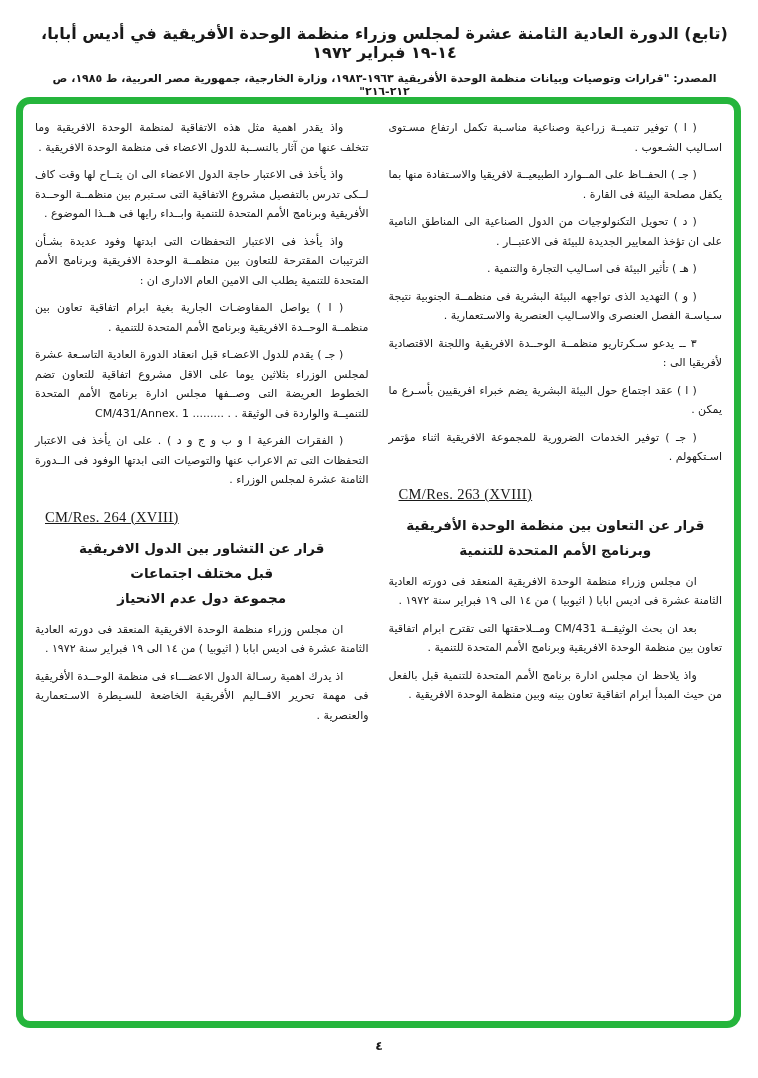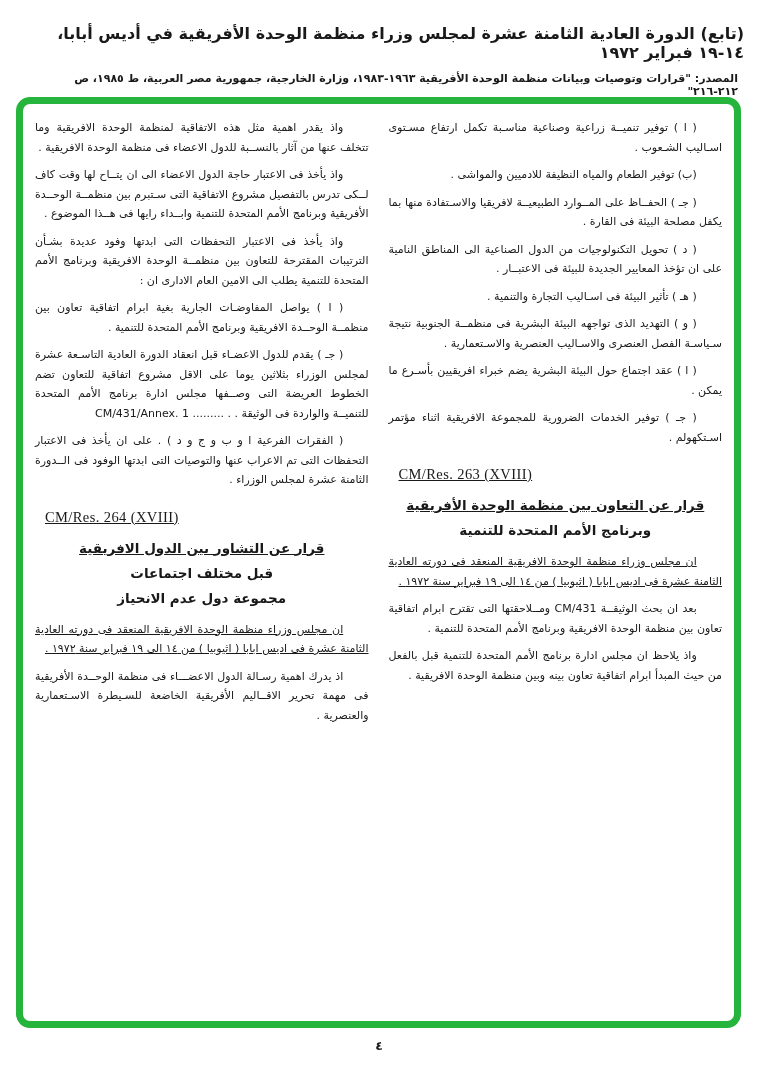--- a/index.html
+++ b/index.html
@@ -9,21 +9,21 @@
     font-family: "DejaVu Sans", sans-serif;
     color: #191919;
     position: relative;
     overflow: hidden;
   }
   .page { position: absolute; inset: 0; }
 
   
   .header {
     position: absolute; top: 24px; left: 0; right: 0;
-    direction: rtl; margin-left: 11px;
+    text-align: center; direction: rtl; margin-left: 11px;
   }
   .header-line1 {
     font-size: 16px; font-weight: 700; letter-spacing: 0;
     padding: 0 14px;
   }
   .header-line2 {
     font-size: 11px; font-weight: 700; margin-top: 10px;
     padding: 0 20px;
   }
 
@@ -63,21 +63,21 @@
     white-space: nowrap;
     text-decoration: underline;
   }
   .para.heading {
     font-weight: 700; text-align: center; text-indent: 0;
     font-size: 13.5px; line-height: 20px;
     margin-top: 10px;
   }
   .para.heading + .para.heading { margin-top: 5px; }
   .para.heading + .para.body,
-  .para.code + .para.heading { margin-top: 12px; text-decoration: underline; }
+  .para.code + .para.heading { margin-top: 12px; }
 
   
   .page-number {
     position: absolute; top: 1038px; left: 0; right: 0;
     text-align: center; font-size: 12.5px; font-weight: 700;
   }
 </style>
 </head>
 <body>
 
@@ -85,25 +85,25 @@
 
   <div class="header">
     <div class="header-line1">(تابع) الدورة العادية الثامنة عشرة لمجلس وزراء منظمة الوحدة الأفريقية في أديس أبابا، ١٤-١٩ فبراير ١٩٧٢</div>
     <div class="header-line2">المصدر: "قرارات وتوصيات وبيانات منظمة الوحدة الأفريقية ١٩٦٣-١٩٨٣، وزارة الخارجية، جمهورية مصر العربية، ط ١٩٨٥، ص ٢١٢-٢١٦"</div>
   </div>
 
   <div class="frame" style="border-color: rgb(37, 181, 60);">
     <div class="columns">
       <div class="col">
           <div class="para body">( ا ) توفير تنميــة زراعية وصناعية مناسـبة تكمل ارتفاع مسـتوى اسـاليب الشـعوب .</div>
-          <div class="para body">(ب) توفير الطعام والمياه النظيفة للادميين والمواشى .</div>
           <div class="para body">( جـ ) الحفــاظ على المــوارد الطبيعيــة لافريقيا والاسـتفادة منها بما يكفل مصلحة البيئة فى القارة .</div>
           <div class="para body">( د ) تحويل التكنولوجيات من الدول الصناعية الى المناطق النامية على ان تؤخذ المعايير الجديدة للبيئة فى الاعتبــار .</div>
           <div class="para body">( هـ ) تأثير البيئة فى اسـاليب التجارة والتنمية .</div>
           <div class="para body">( و ) التهديد الذى تواجهه البيئة البشرية فى منظمــة الجنوبية نتيجة سـياسـة الفصل العنصرى والاسـاليب العنصرية والاسـتعمارية .</div>
+          <div class="para body">٣ ــ يدعو سـكرتاريو منظمــة الوحــدة الافريقية واللجنة الاقتصادية لأفريقيا الى :</div>
           <div class="para body">( ا ) عقد اجتماع حول البيئة البشرية يضم خبراء افريقيين بأسـرع ما يمكن .</div>
           <div class="para body">( جـ ) توفير الخدمات الضرورية للمجموعة الافريقية اثناء مؤتمر اسـتكهولم .</div>
           <div class="para code">CM/Res. 263 (XVIII)</div>
           <div class="para heading">قرار عن التعاون بين منظمة الوحدة الأفريقية</div>
           <div class="para heading">وبرنامج الأمم المتحدة للتنمية</div>
           <div class="para body">ان مجلس وزراء منظمة الوحدة الافريقية المنعقد فى دورته العادية الثامنة عشرة فى اديس ابابا ( اثيوبيا ) من ١٤ الى ١٩ فبراير سنة ١٩٧٢ .</div>
           <div class="para body">بعد ان بحث الوثيقــة CM/431 ومــلاحقتها التى تقترح ابرام اتفاقية تعاون بين منظمة الوحدة الافريقية وبرنامج الأمم المتحدة للتنمية .</div>
           <div class="para body">واذ يلاحظ ان مجلس ادارة برنامج الأمم المتحدة للتنمية قبل بالفعل من حيث المبدأ ابرام اتفاقية تعاون بينه وبين منظمة الوحدة الافريقية .</div>
         </div>
       <div class="col">

